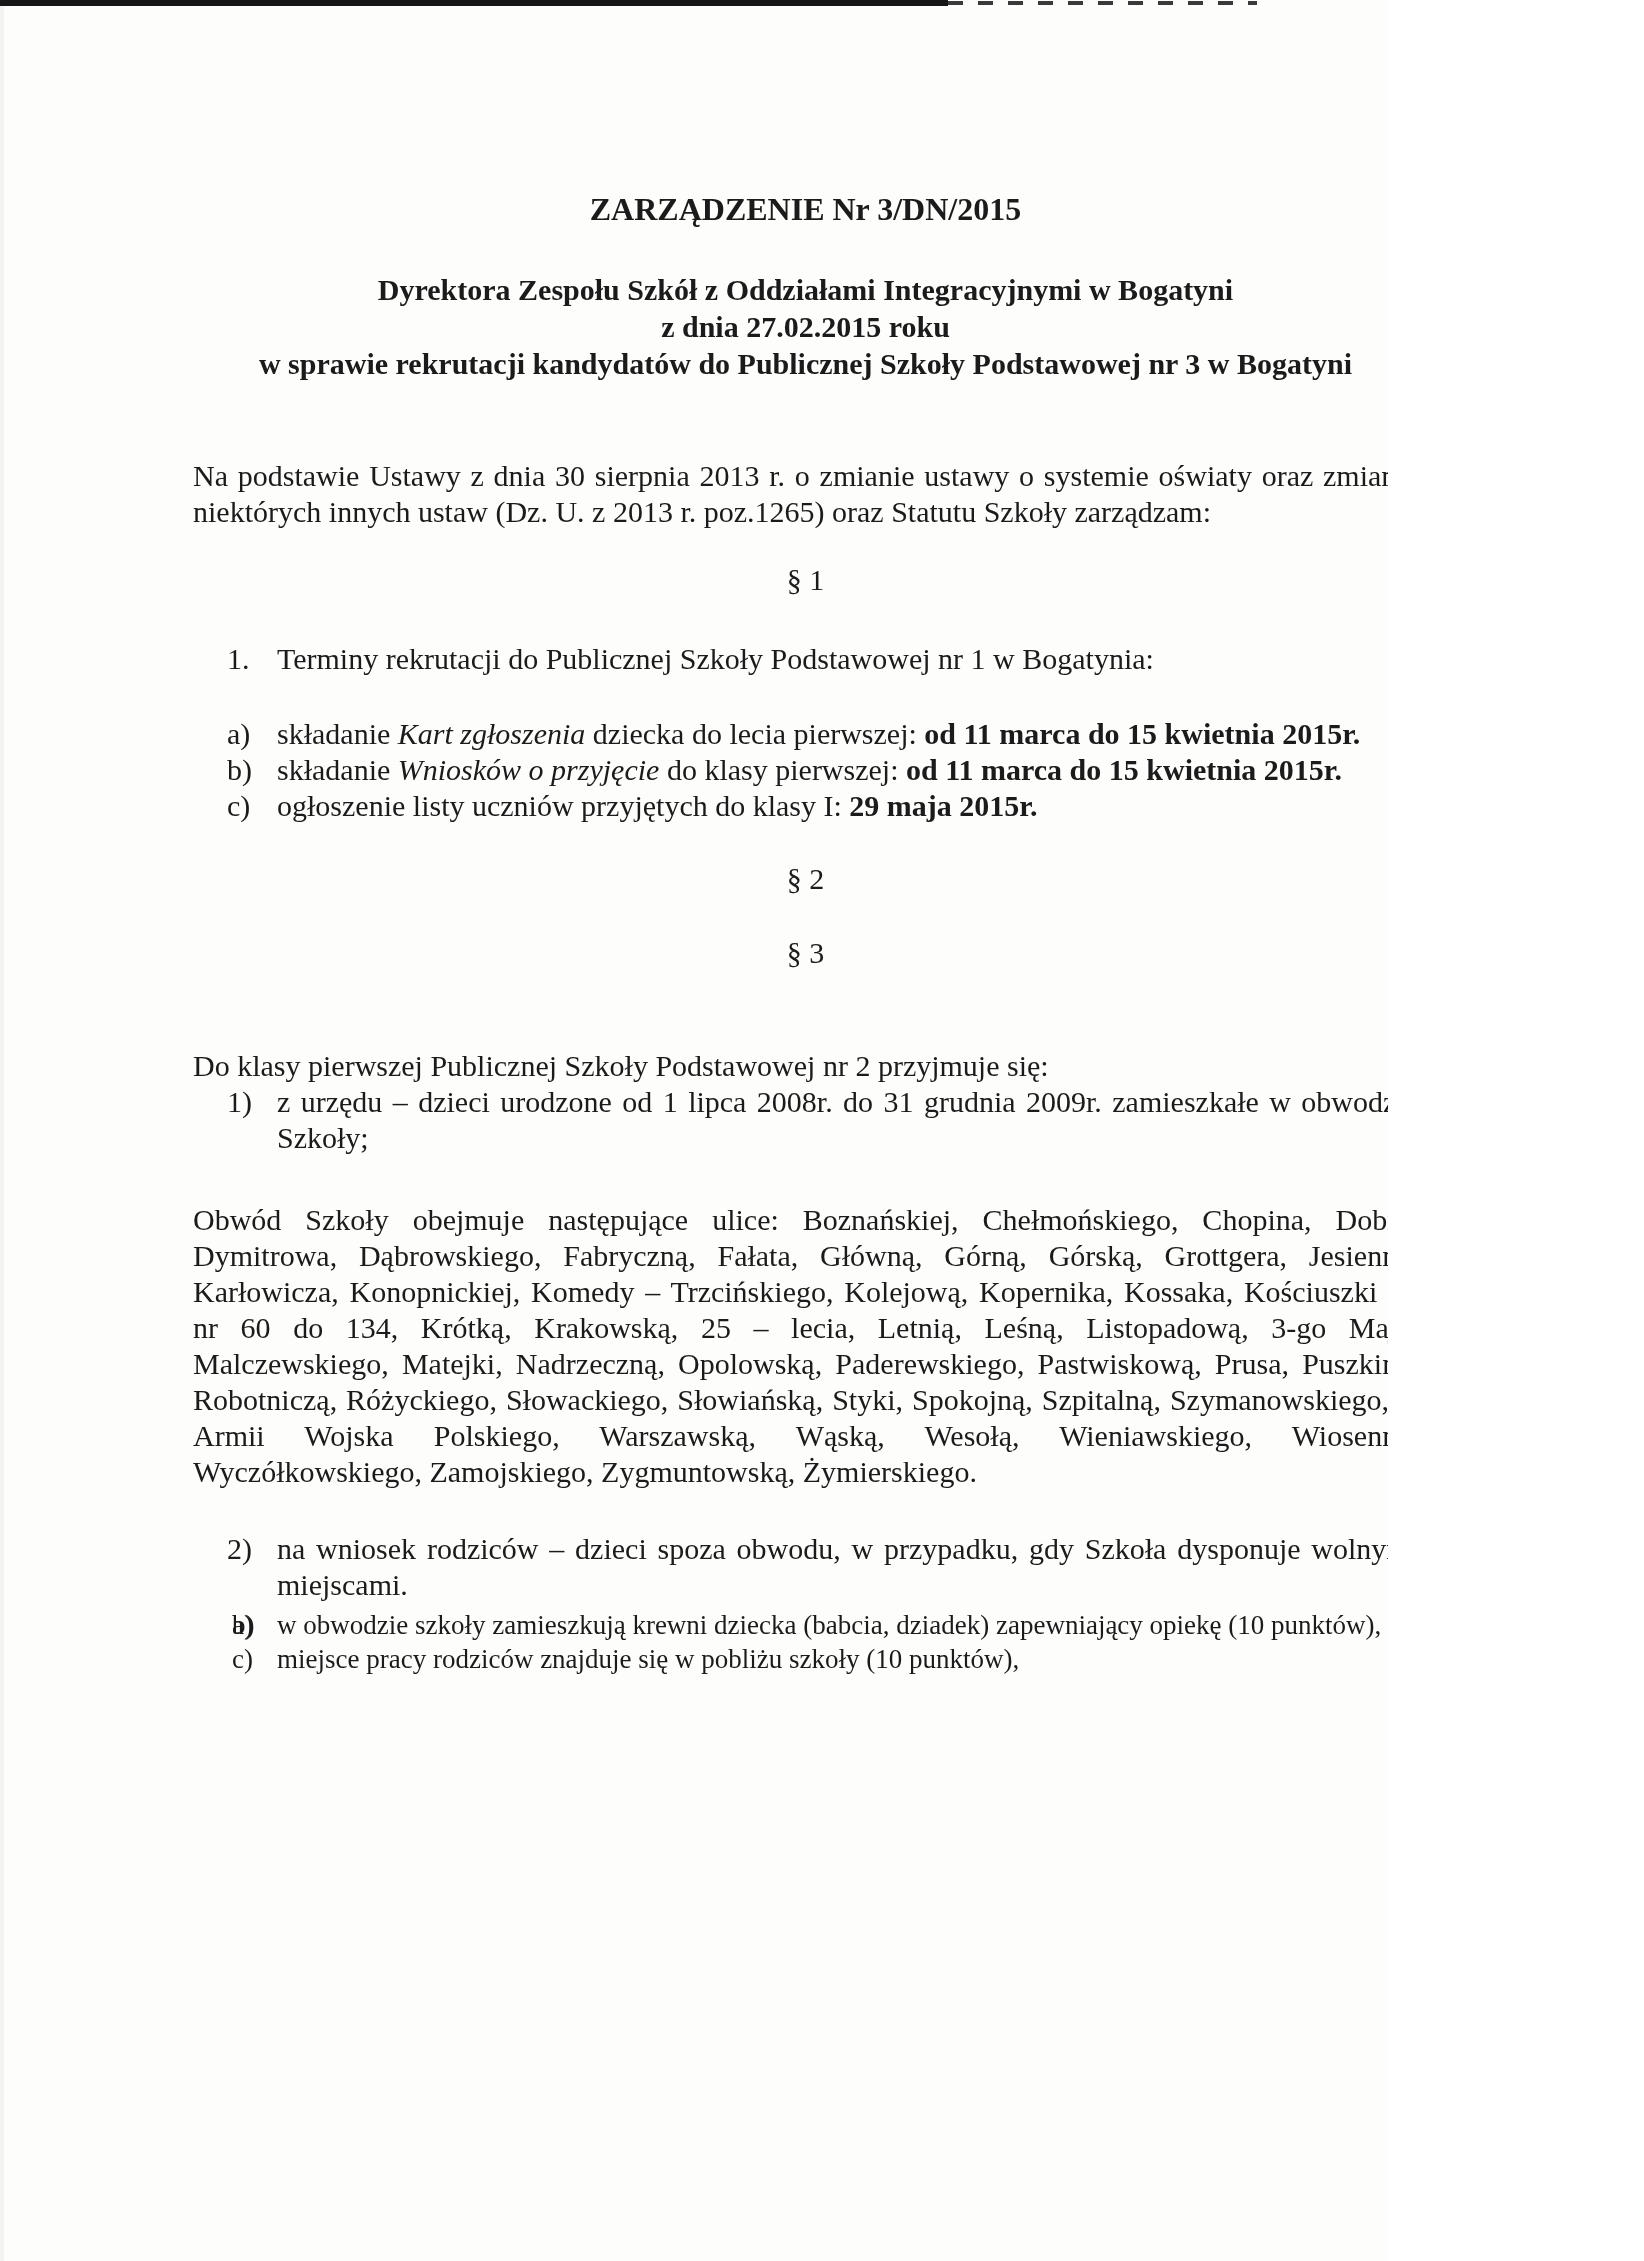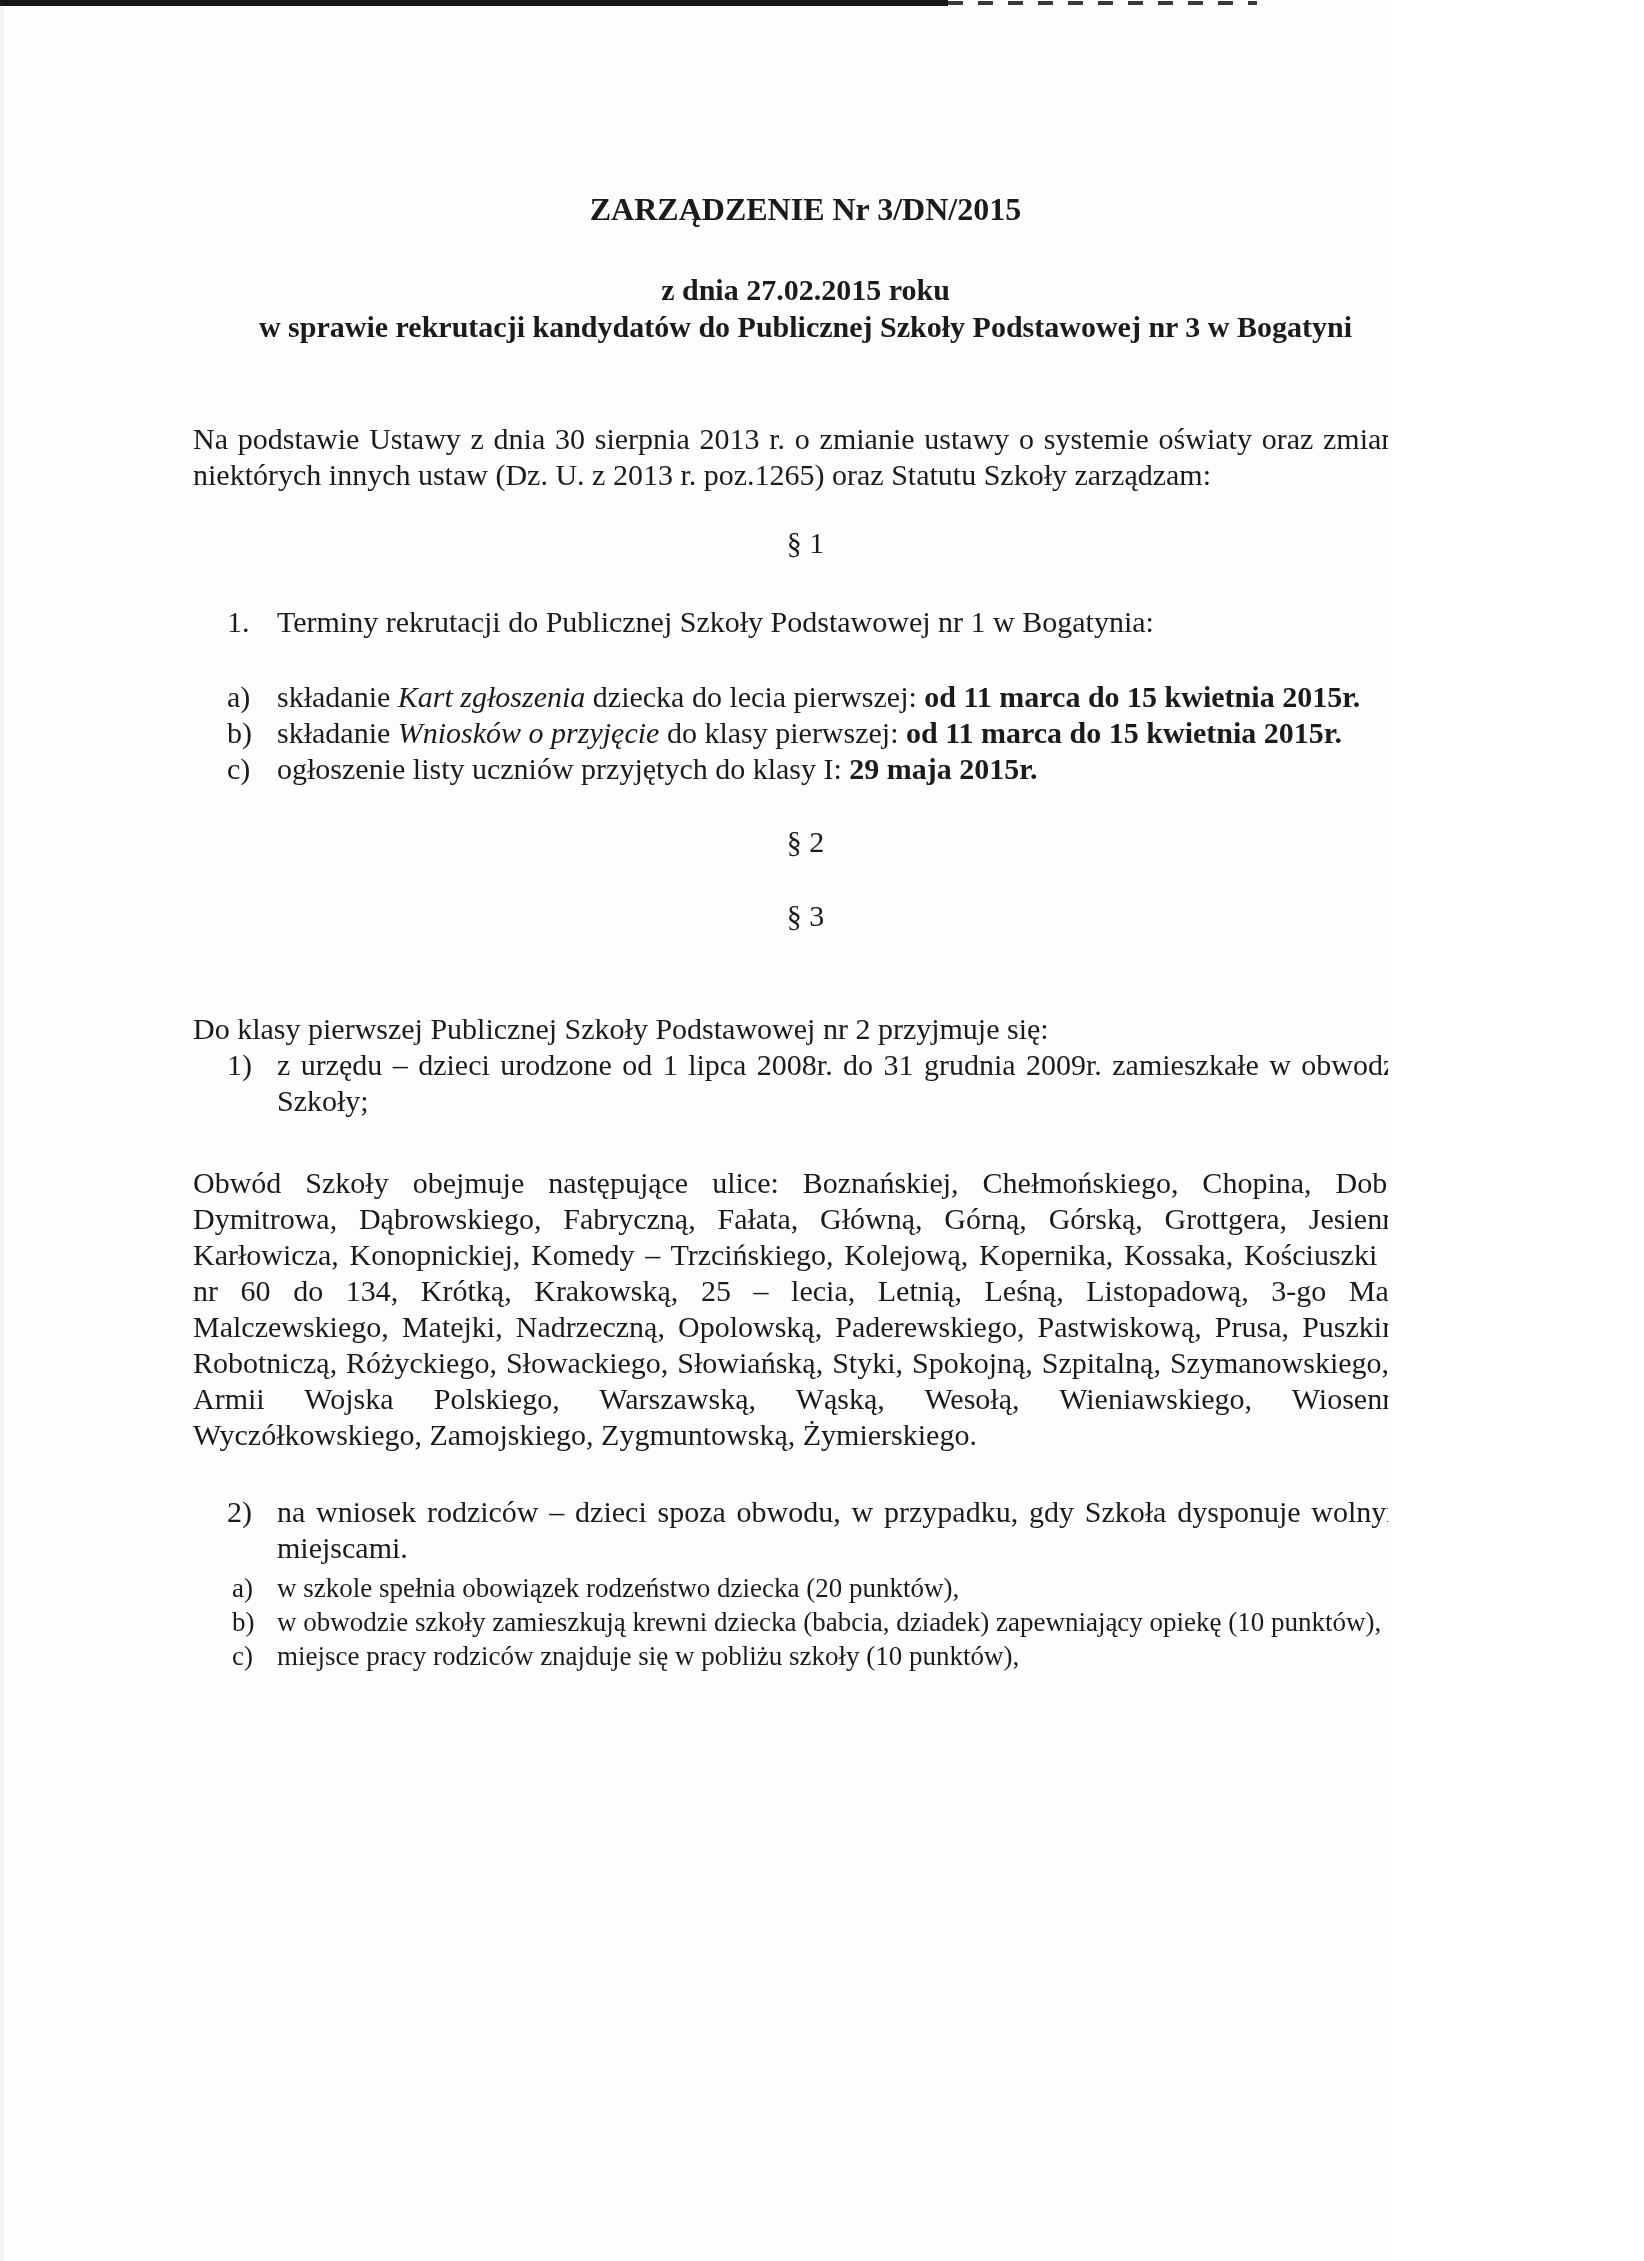--- a/index.html
+++ b/index.html
@@ -61,20 +61,21 @@
 
   <div class="scan-strip-solid"></div>
   <div class="scan-strip-dash"></div>
   <div class="scan-edge-left"></div>
 
   <div class="content">
 
     <div class="title center">ZARZĄDZENIE Nr 3/DN/2015</div>
 
     <div class="subtitle center">
+      <div>Dyrektora Zespołu Szkół z Oddziałami Integracyjnymi w Bogatyni</div>
       <div>z dnia 27.02.2015 roku</div>
       <div>w sprawie rekrutacji kandydatów do Publicznej Szkoły Podstawowej nr 3 w Bogatyni</div>
     </div>
 
     <div class="intro just">Na podstawie Ustawy z dnia 30 sierpnia 2013 r. o zmianie ustawy o systemie oświaty oraz zmianie niektórych innych ustaw (Dz. U. z 2013 r. poz.1265) oraz Statutu Szkoły zarządzam:</div>
 
     <div class="center mark1">§ 1</div>
 
     <div class="item-num hang">
       <span class="marker">1.</span>
@@ -112,21 +113,20 @@
 
     <div class="i2 hang just">
       <span class="marker">2)</span>
       <span>na wniosek rodziców – dzieci spoza obwodu, w przypadku, gdy Szkoła dysponuje wolnymi miejscami.</span>
     </div>
 
 
     <div class="crit-list">
       <div class="hang">
         <span class="marker">a)</span>
-        <span>w szkole spełnia obowiązek rodzeństwo dziecka (20 punktów),</span>
       </div>
       <div class="hang">
         <span class="marker">b)</span>
         <span>w obwodzie szkoły zamieszkują krewni dziecka (babcia, dziadek) zapewniający opiekę (10 punktów),</span>
       </div>
       <div class="hang">
         <span class="marker">c)</span>
         <span>miejsce pracy rodziców znajduje się w pobliżu szkoły (10 punktów),</span>
       </div>
     </div>

